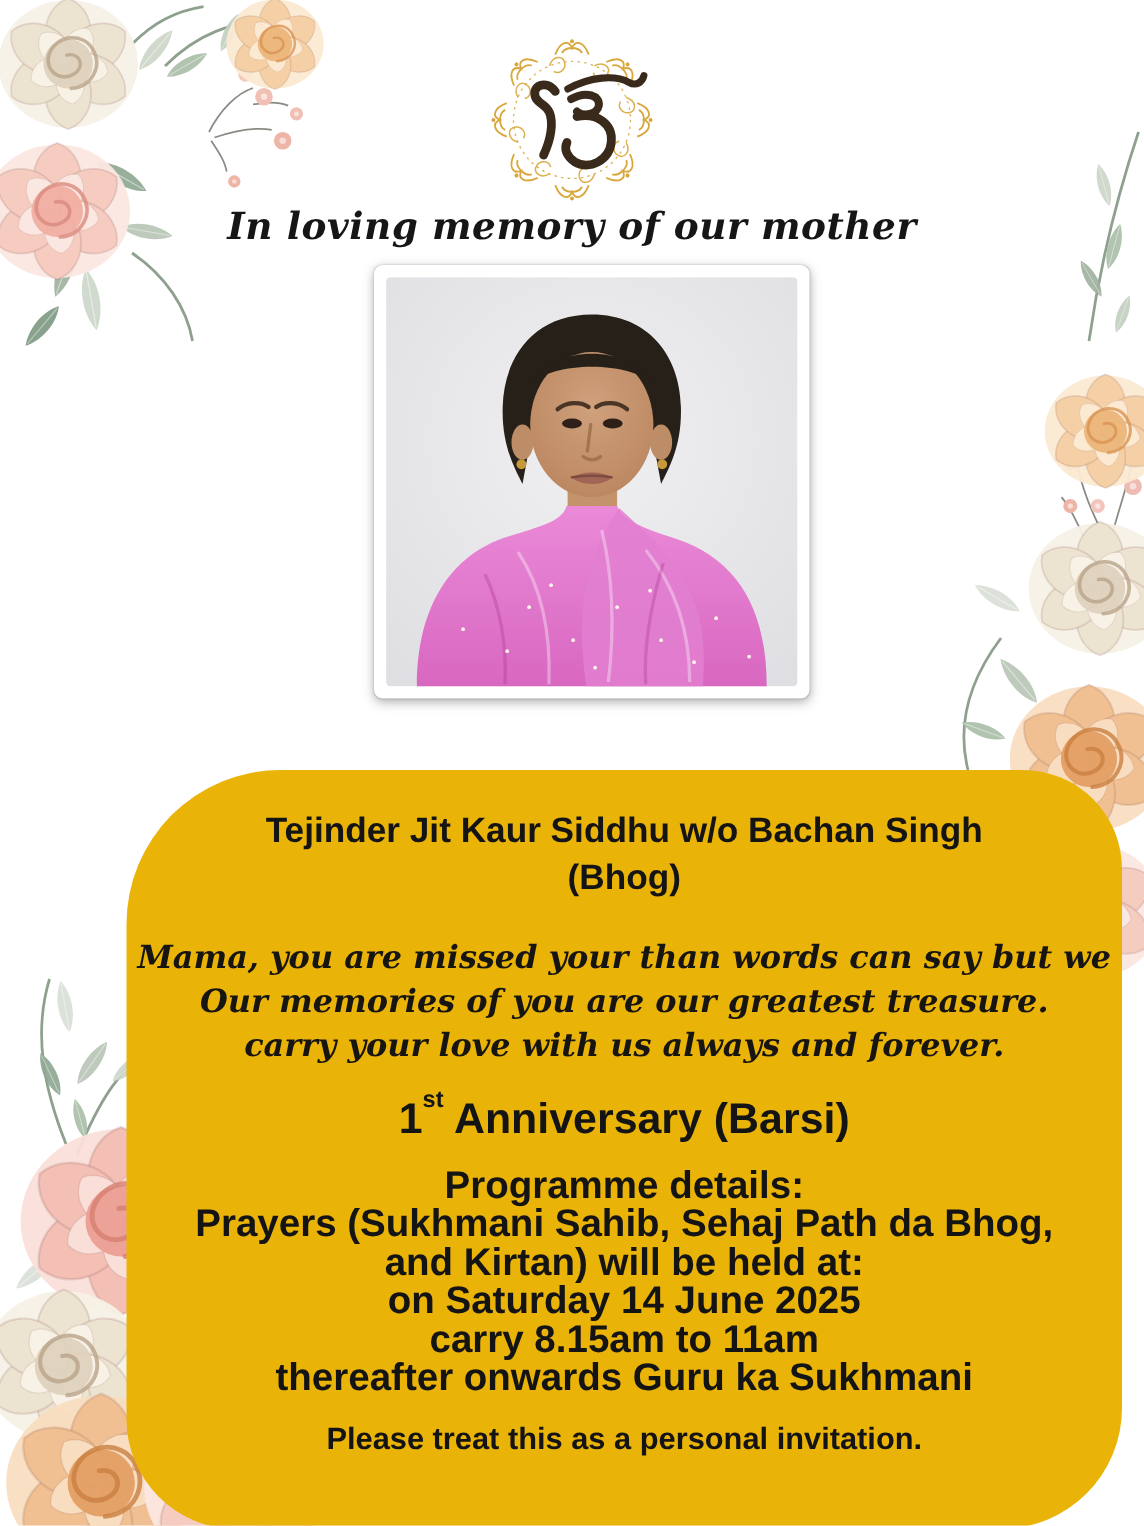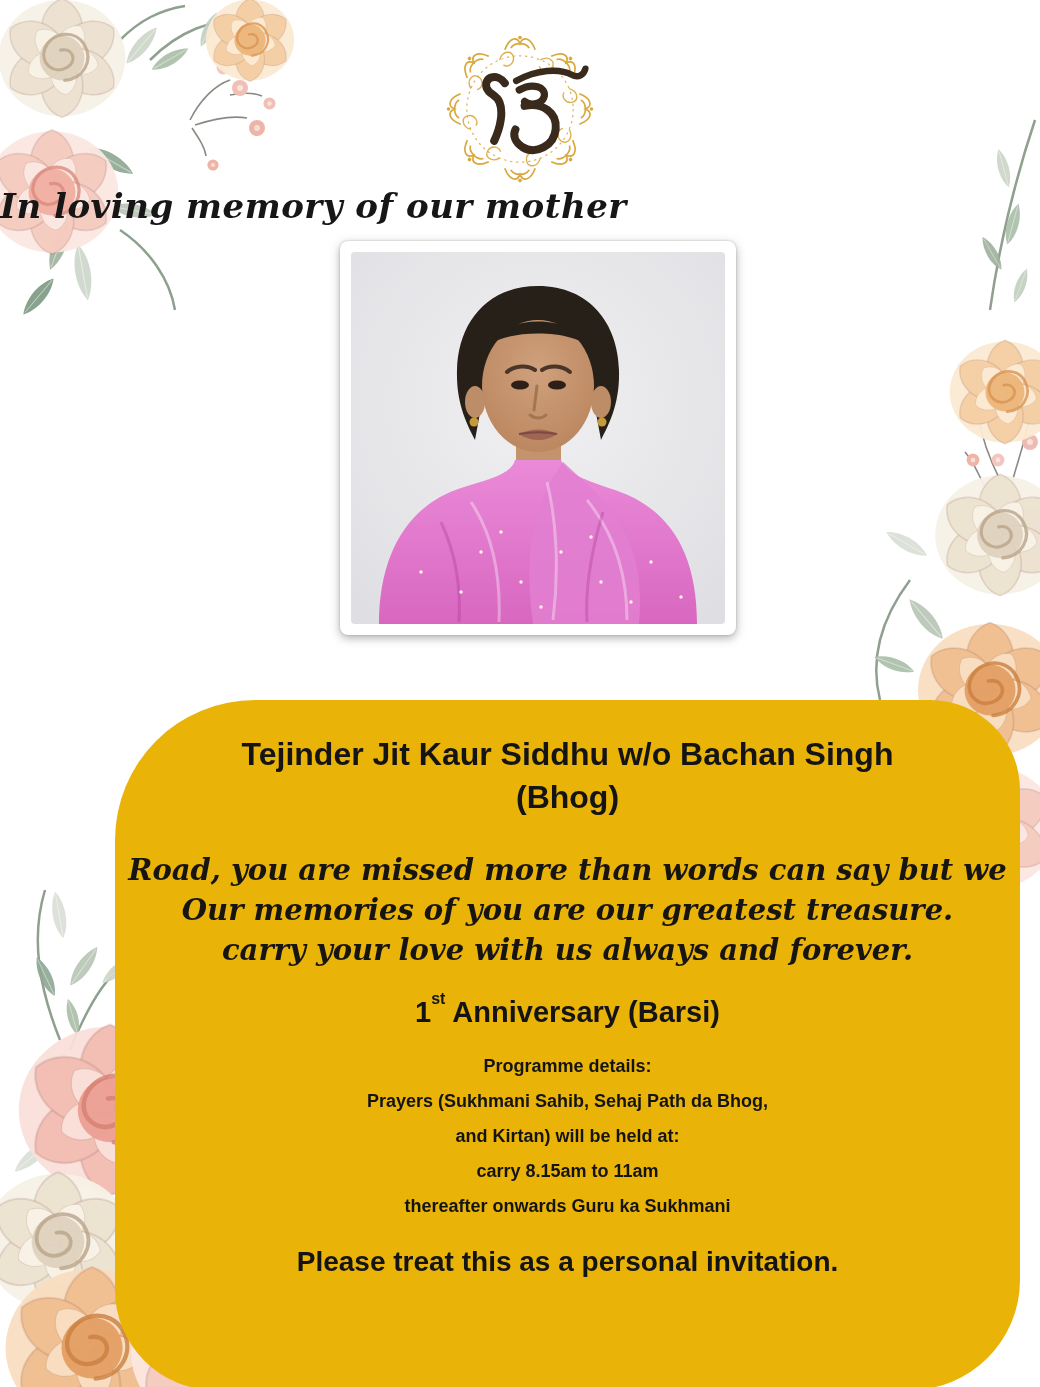--- a/index.html
+++ b/index.html
@@ -4,38 +4,38 @@
 <style>
   html,body{margin:0;padding:0;background:#ffffff;}
   .page{position:relative;width:1040px;height:1387px;overflow:hidden;background:#ffffff;
         font-family:"Liberation Sans",sans-serif;color:#141414;}
   .deco{position:absolute;pointer-events:none;}
 
   
   .emblem{position:absolute;top:33px;left:50%;transform:translateX(-50%);width:152px;height:152px;}
 
   
-  .memorial-line{position:absolute;top:186px;left:0;width:100%;
+  .memorial-line{position:absolute;top:186px;left:0;width:100%;text-align:center;
     font-family:"DejaVu Serif",serif;font-style:italic;font-weight:bold;
     font-size:34px;letter-spacing:.5px;color:#161616;}
 
   
   .photo-frame{position:absolute;left:340px;top:241px;width:374px;height:372px;background:#ffffff;
     padding:11px;border-radius:8px;box-shadow:0 3px 10px rgba(110,110,110,.55),0 0 2px rgba(150,150,150,.6);}
   .photo-frame svg{display:block;border-radius:4px;}
 
   
   .panel{position:absolute;left:115px;top:652px;width:905px;height:690px;
     background:#eab308;border-radius:140px 90px 110px 100px;text-align:center;margin-top:48px;}
   .panel-title{margin-top:33px;font-size:32px;line-height:43px;font-weight:bold;}
   .tribute{margin-top:31px;font-family:"DejaVu Serif",serif;font-style:italic;font-weight:bold;
     font-size:29px;line-height:40px;color:#171512;}
-  .anniv{margin-top:26px;font-size:29px;font-weight:bold;}
+  .anniv{margin-top:26px;font-size:39px;font-weight:bold;}
   .anniv sup{font-size:.55em;position:relative;top:-.45em;}
-  .programme{margin-top:20px;font-size:18px;line-height:35px;font-weight:bold;}
+  .programme{margin-top:20px;font-size:35px;line-height:35px;font-weight:bold;}
   .closing{margin-top:22px;font-size:28px;font-weight:bold;}
 </style>
 </head>
 <body>
 
 <div class="page">
 
   <svg width="0" height="0" style="position:absolute" aria-hidden="true">
     <defs>
       <symbol id="rose" viewBox="-50 -50 100 100">
@@ -365,30 +365,31 @@
       </g>
     </svg>
   </div>
 
   <div class="panel">
     <div class="panel-title">
       <div>Tejinder Jit Kaur Siddhu w/o Bachan Singh</div>
       <div>(Bhog)</div>
     </div>
     <div class="tribute">
-      <div>Road, you are missed more than words can say but we</div>
+      <div>Mama, you are missed your than words can say but we</div>
       <div>Our memories of you are our greatest treasure.</div>
       <div>carry your love with us always and forever.</div>
     </div>
     <div class="anniv">
       <span>1</span><sup>st</sup><span> Anniversary (Barsi)</span>
     </div>
     <div class="programme">
       <div>Programme details:</div>
       <div>Prayers (Sukhmani Sahib, Sehaj Path da Bhog,</div>
       <div>and Kirtan) will be held at:</div>
+      <div>on Saturday 14 June 2025</div>
       <div>carry 8.15am to 11am</div>
       <div>thereafter onwards Guru ka Sukhmani</div>
     </div>
     <div class="closing">Please treat this as a personal invitation.</div>
   </div>
 
 </div>
 
 </body></html>

